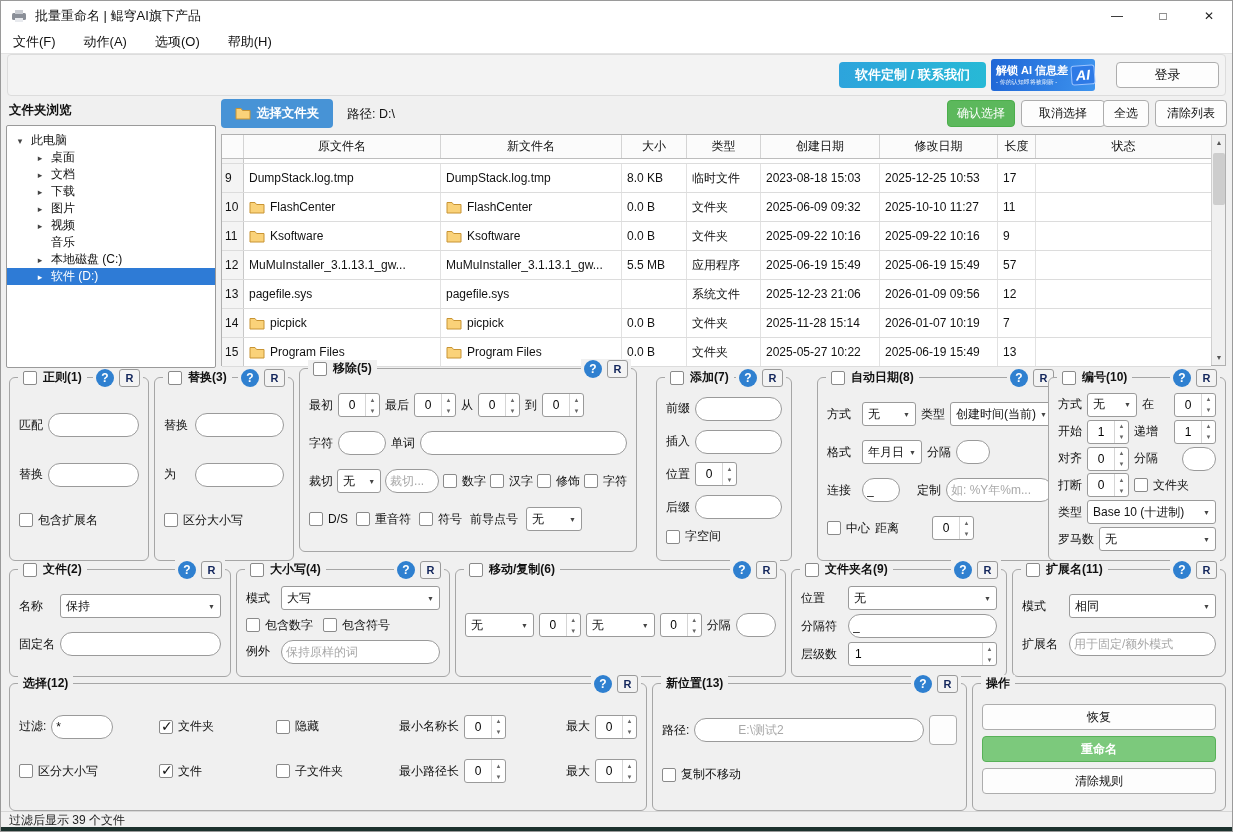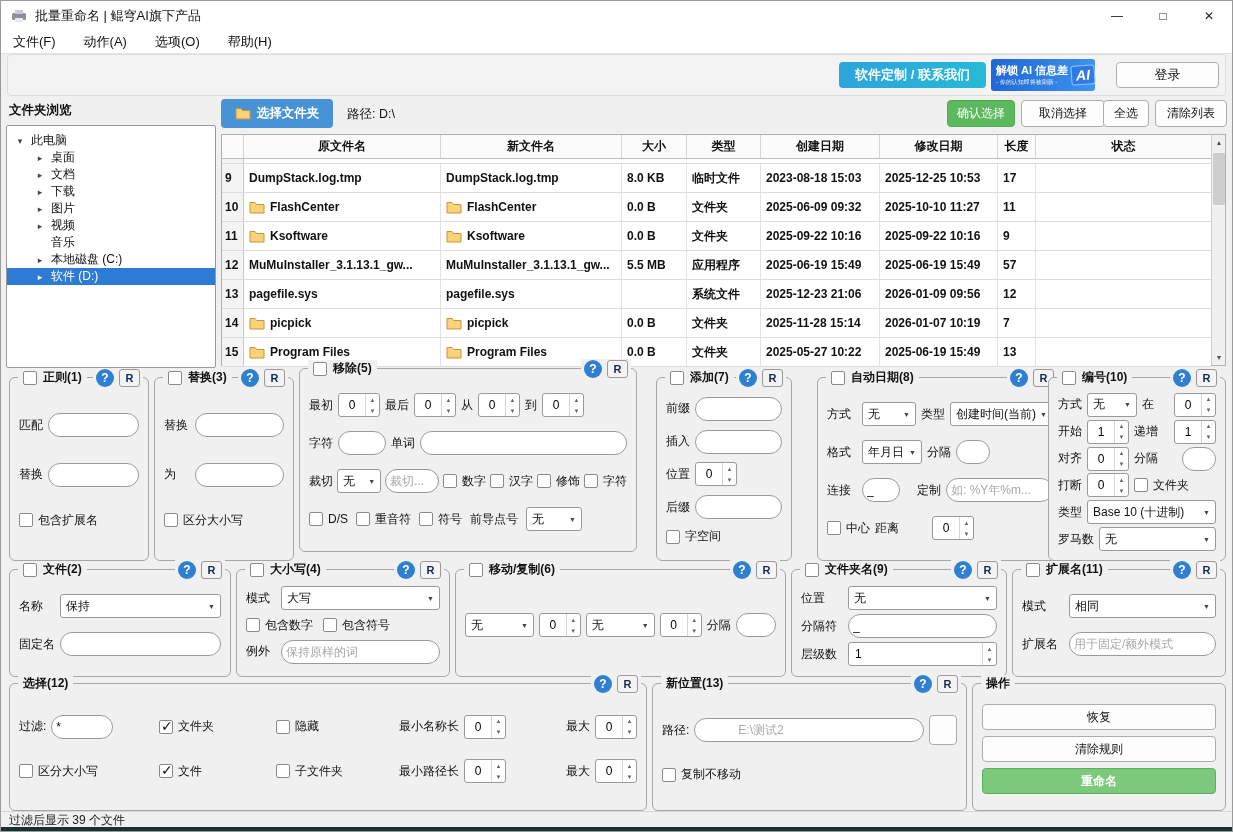--- a/index.html
+++ b/index.html
@@ -38,21 +38,21 @@
 
 
 .btn-selectfolder { position:absolute; left:220px; top:98px; width:112px; height:29px; background:#4793d6; border:none; color:#fff; font-weight:bold; font-size:12.5px; gap:6px; }
 .path-label { position:absolute; left:346px; top:105px; font-size:12.5px; color:#111; }
 .btn-confirm { position:absolute; left:946px; top:99px; width:68px; height:27px; background:#5cb85c; border-color:#4cae4c; color:#fff; }
 .btn-cancel  { position:absolute; left:1020px; top:99px; width:84px; height:27px; }
 .btn-selall  { position:absolute; left:1102px; top:99px; width:46px; height:27px; }
 .btn-clear   { position:absolute; left:1154px; top:99px; width:72px; height:27px; }
 
 
-.tbl { position:absolute; left:220px; top:133px; width:1005px; height:232px; background:#fff; border:1px solid #b0b0b0; display:flex;font-weight:bold; }
+.tbl { position:absolute; left:220px; top:133px; width:1005px; height:232px; background:#fff; border:1px solid #b0b0b0; display:flex; }
 .tbl-main { width:989px; }
 .thead { display:flex; height:24px; background:#fbfbfb; border-bottom:1px solid #bdbdbd; font-size:12px; color:#111; }
 .th { display:flex; align-items:center; justify-content:center; border-right:1px solid #d4d4d4; overflow:hidden; white-space:nowrap; }
 .sliver { height:5px; border-bottom:1px solid #dcdcdc; display:flex; }
 .sliver .num { height:100%; }
 .tr { display:flex; height:29px; border-bottom:1px solid #dcdcdc; font-size:12px; background:#fff; }
 .td { display:flex; align-items:center; gap:5px; padding:0 5px; border-right:1px solid #e2e2e2; overflow:hidden; white-space:nowrap; color:#111; }
 .td.num { background:#f4f4f4; border-right:1px solid #c8c8c8; padding:0 3px; }
 .vscroll { width:15px; background:#f0f0f0; border-left:1px solid #cfcfcf; position:relative; }
 .vs-up,.vs-dn { position:absolute; left:0; width:14px; height:15px; font-size:7px; color:#555; display:flex; align-items:center; justify-content:center; }
@@ -1005,22 +1005,22 @@
         </div>
     </div>
   </div>
 
   <div class="grp" style="left:971px;top:682px;width:254px;height:128px">
     <div class="grp-title">
         <span class="gt">操作</span>
       </div>
     <div class="grp-body" style="gap:6px;justify-content:center">
       <div class="btn act-btn">恢复</div>
+      <div class="btn act-btn act-rename">重命名</div>
       <div class="btn act-btn">清除规则</div>
-      <div class="btn act-btn act-rename">重命名</div>
     </div>
   </div>
 
   <div class="statusbar">
     <span>过滤后显示 39 个文件</span>
   </div>
   <div class="bottomstrip"></div>
 
 </div>
 

